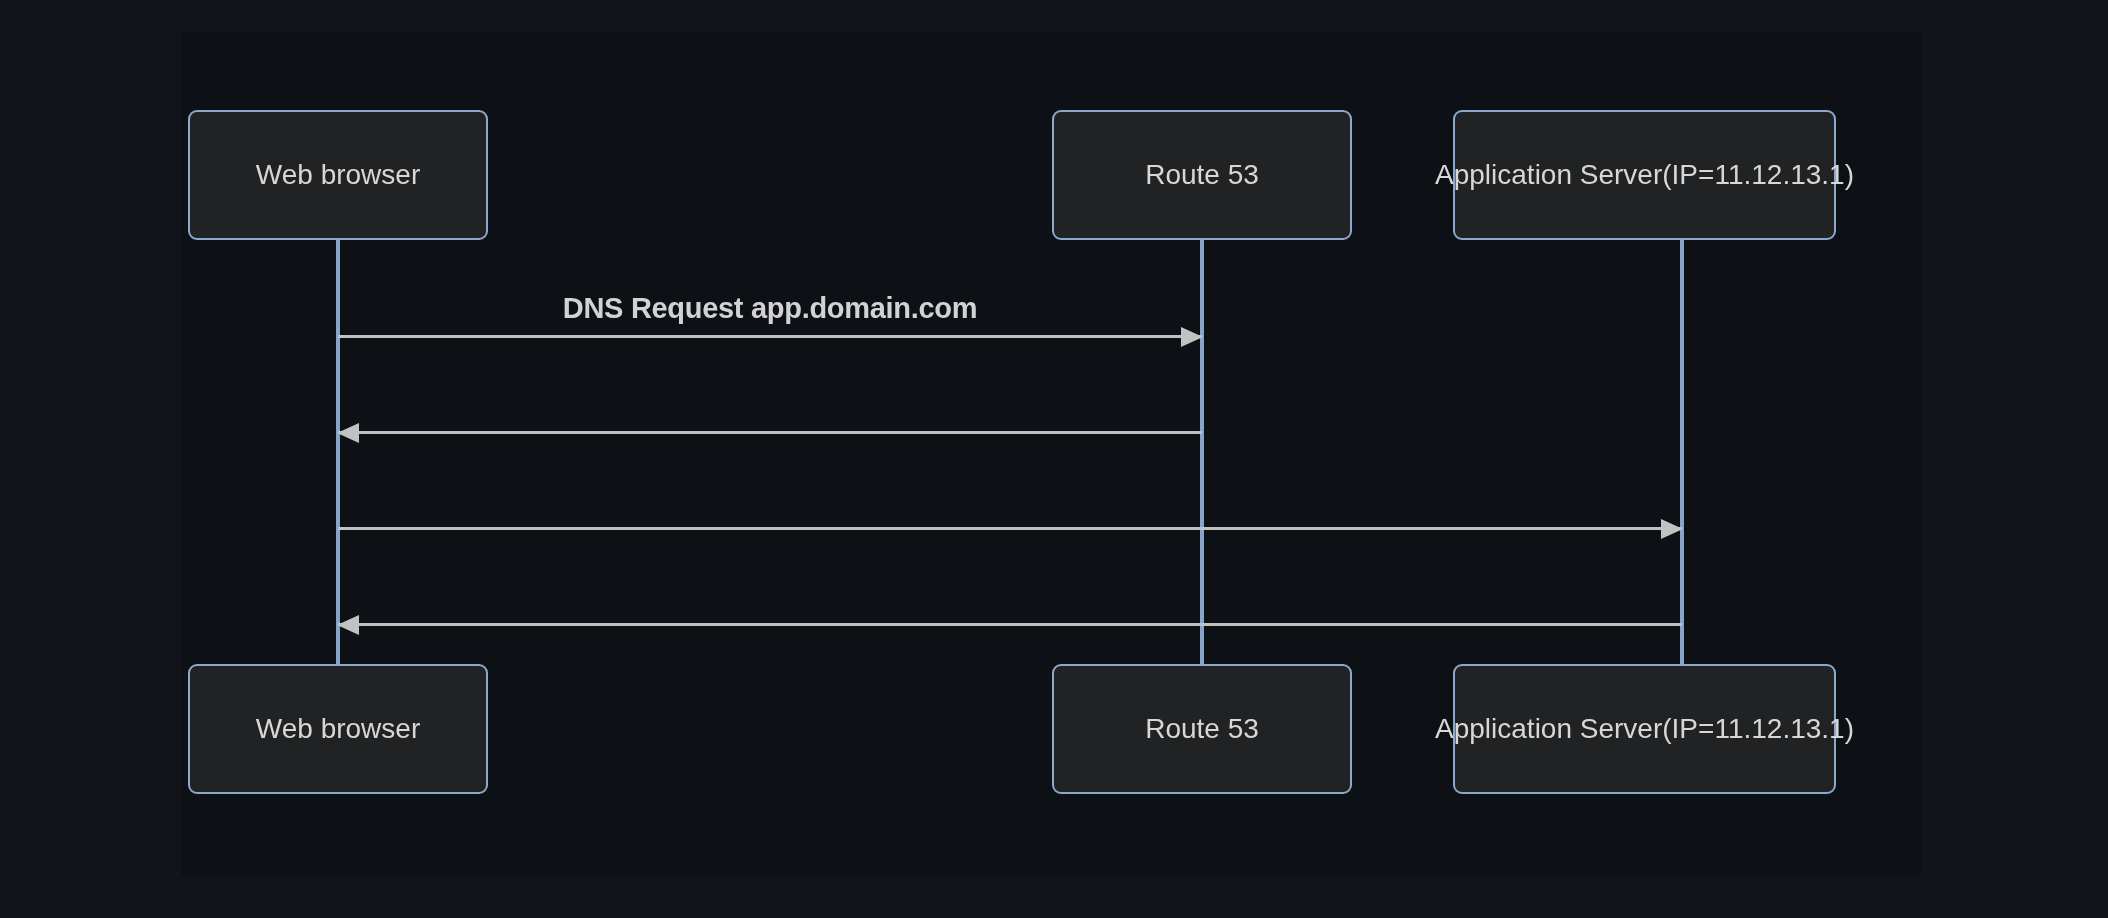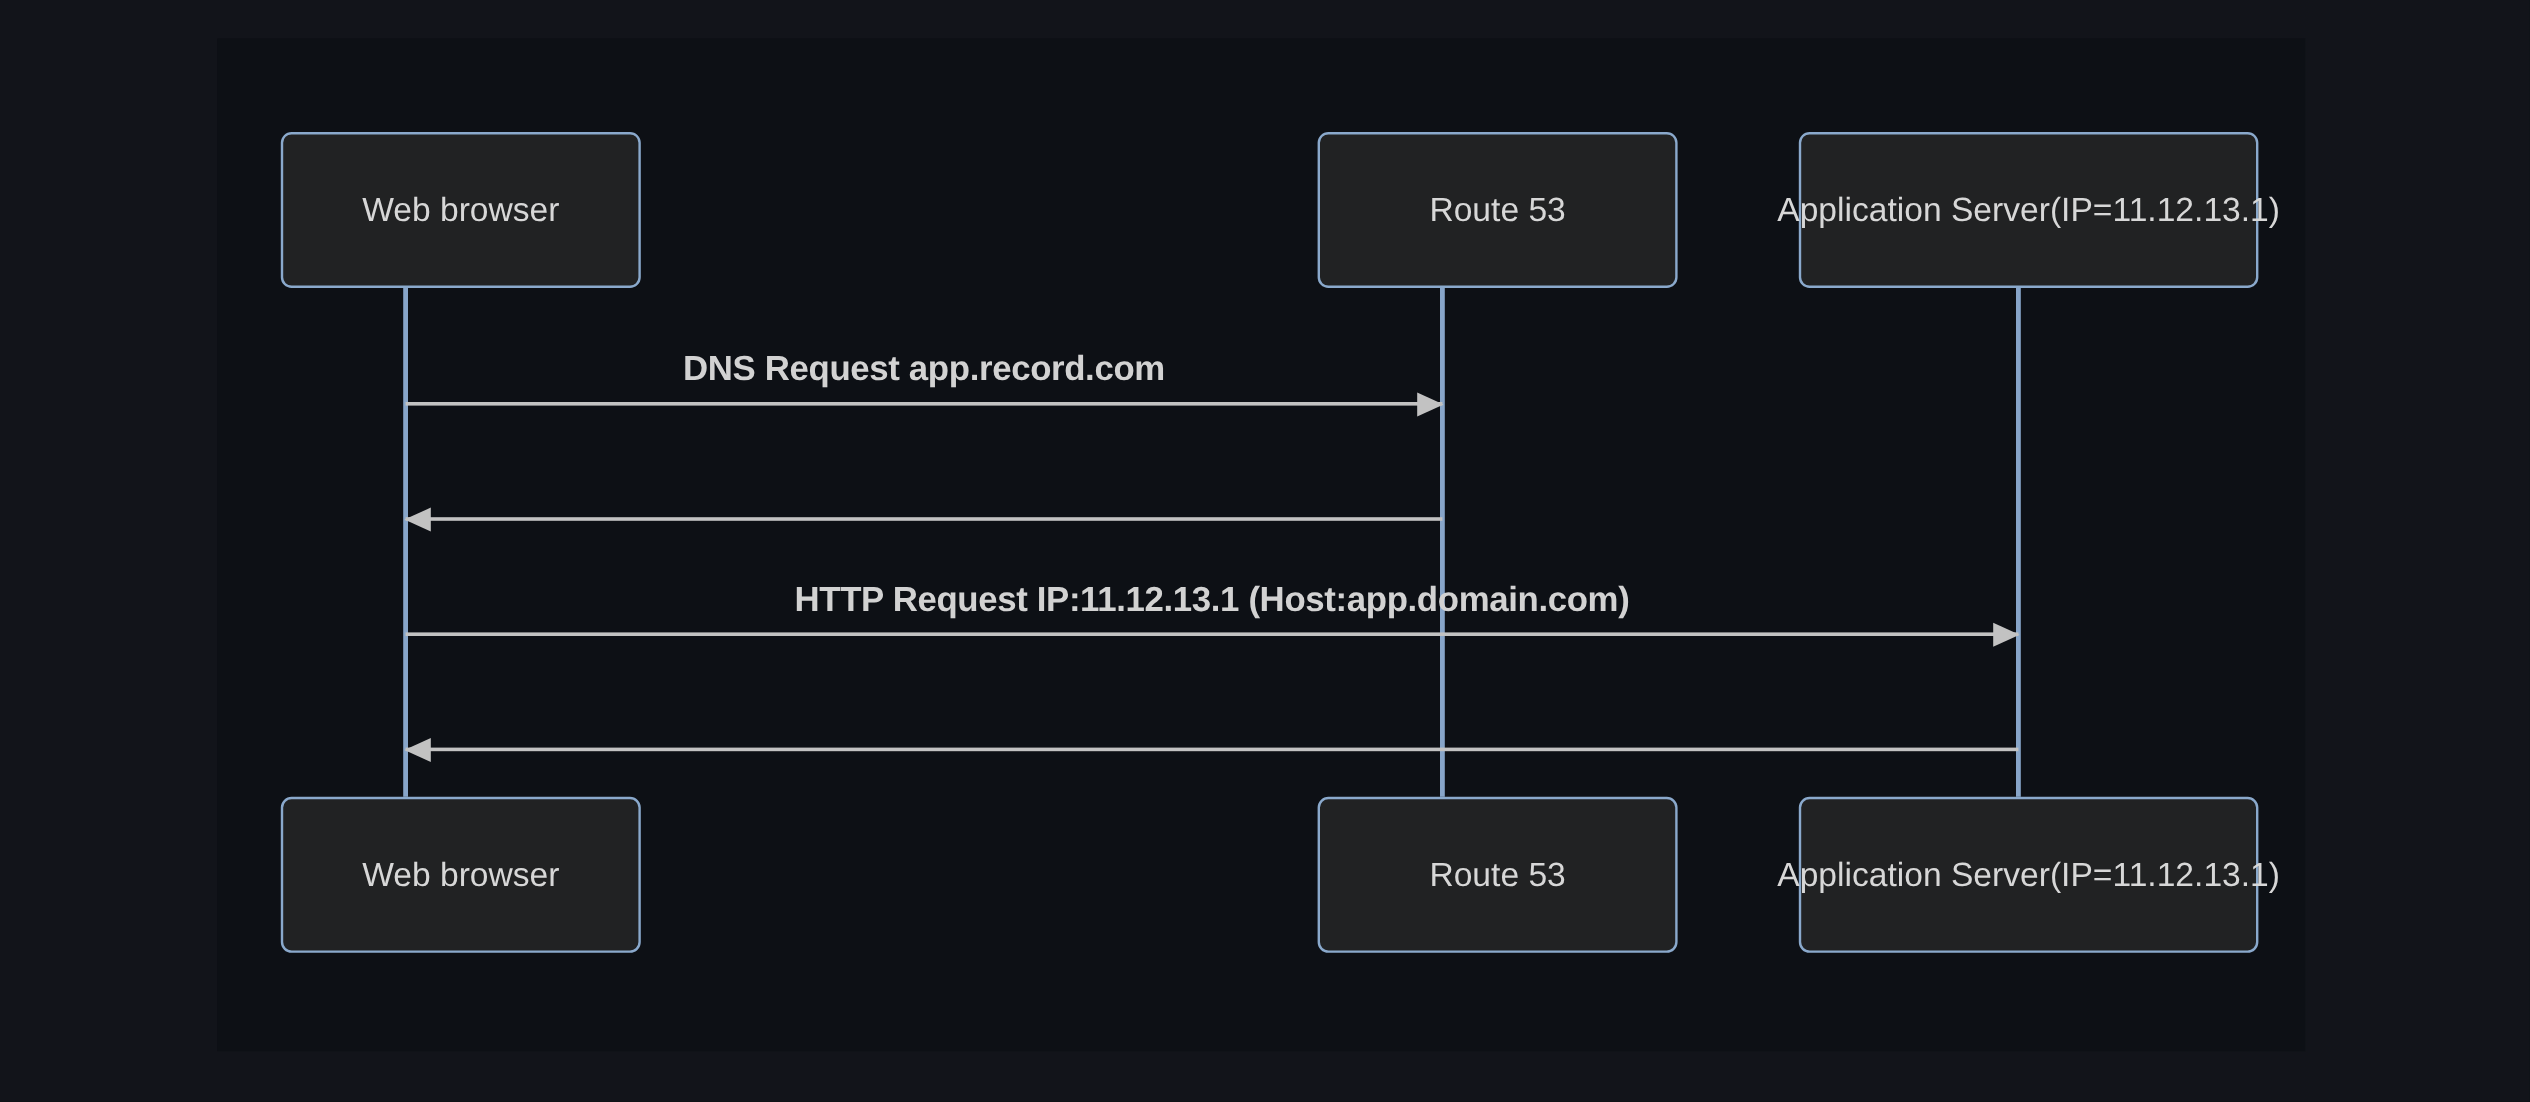--- a/index.html
+++ b/index.html
@@ -35,21 +35,20 @@
     background: var(--actor-fill);
     border: 2.5px solid var(--actor-border);
     border-radius: 9px;
     display: flex;
     align-items: center;
     justify-content: center;
     color: var(--actor-text);
     font-size: 28px;
     white-space: nowrap;
     z-index: 3;
-    margin-left: 46px;
   }
   .row-top    { top: 110px; }
   .row-bottom { top: 664px; }
   .actor-web  { left: 188px;  width: 300px; }
   .actor-r53  { left: 1052px; width: 300px; text-align: center; }
   .actor-app  { left: 1453px; width: 383px; align-items: center; }
   
   .lifeline {
     position: absolute;
     top: 240px;
@@ -128,30 +127,29 @@
   <div class="actor-box row-bottom actor-web">
     <span>Web browser</span>
   </div>
   <div class="actor-box row-bottom actor-r53">
     <span>Route 53</span>
   </div>
   <div class="actor-box row-bottom actor-app">
     <span>Application Server(IP=11.12.13.1)</span>
   </div>
 
-  <div class="msg-label span-web-r53 label-1">DNS Request app.record.com</div>
+  <div class="msg-label span-web-r53 label-1">DNS Request app.domain.com</div>
   <div class="msg-line span-web-r53 line-1 dir-right">
     <span class="arrow-head"></span>
   </div>
 
   <div class="msg-line span-web-r53 line-2 dir-left">
     <span class="arrow-head"></span>
   </div>
 
-  <div class="msg-label span-web-app label-3">HTTP Request IP:11.12.13.1 (Host:app.domain.com)</div>
   <div class="msg-line span-web-app line-3 dir-right">
     <span class="arrow-head"></span>
   </div>
 
   <div class="msg-line span-web-app line-4 dir-left">
     <span class="arrow-head"></span>
   </div>
 </div>
 
 </body></html>

